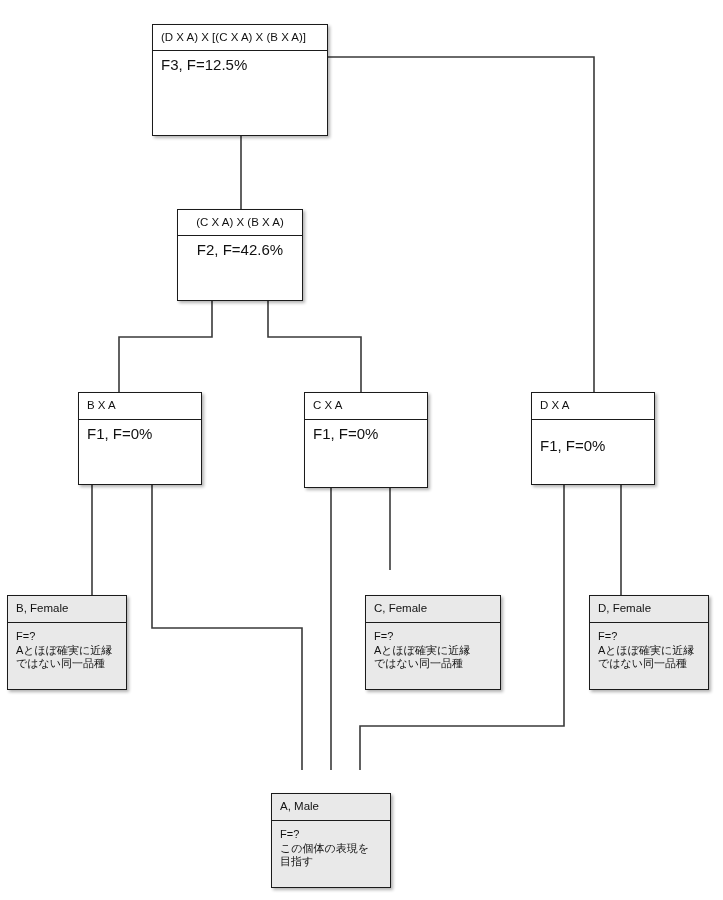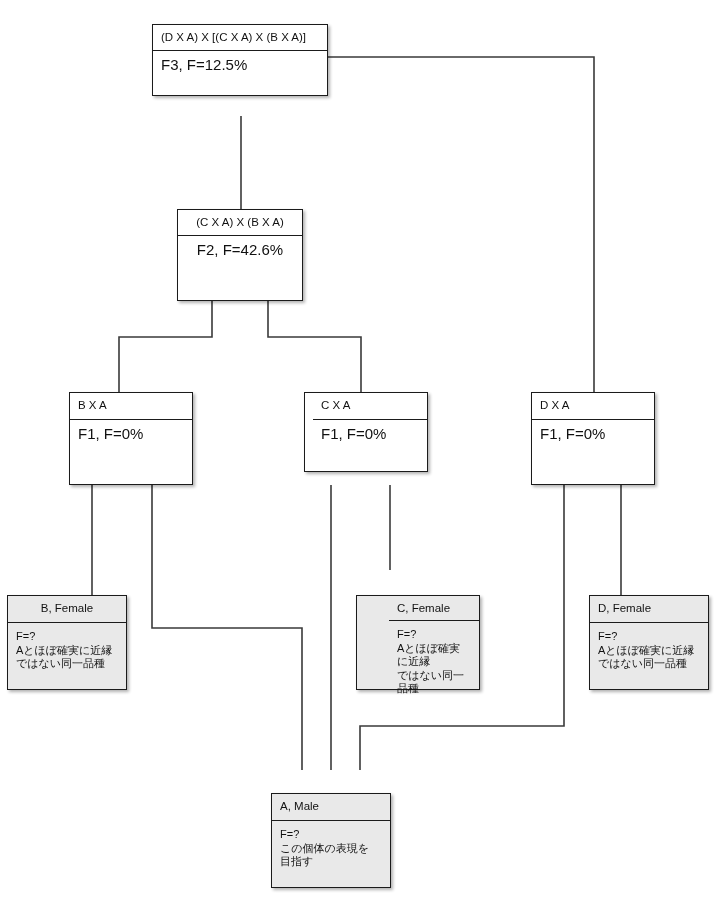--- a/index.html
+++ b/index.html
@@ -69,47 +69,47 @@
       <polyline points="328,57 594,57 594,392" fill="none" stroke="#3a3a3a" stroke-width="1.6" stroke-linejoin="miter"></polyline>
       <polyline points="212,301 212,337 119,337 119,392" fill="none" stroke="#3a3a3a" stroke-width="1.6" stroke-linejoin="miter"></polyline>
       <polyline points="268,301 268,337 361,337 361,392" fill="none" stroke="#3a3a3a" stroke-width="1.6" stroke-linejoin="miter"></polyline>
       <polyline points="92,485 92,595" fill="none" stroke="#3a3a3a" stroke-width="1.6" stroke-linejoin="miter"></polyline>
       <polyline points="152,485 152,628 302,628 302,770" fill="none" stroke="#3a3a3a" stroke-width="1.6" stroke-linejoin="miter"></polyline>
       <polyline points="390,485 390,570" fill="none" stroke="#3a3a3a" stroke-width="1.6" stroke-linejoin="miter"></polyline>
       <polyline points="331,485 331,770" fill="none" stroke="#3a3a3a" stroke-width="1.6" stroke-linejoin="miter"></polyline>
       <polyline points="621,485 621,595" fill="none" stroke="#3a3a3a" stroke-width="1.6" stroke-linejoin="miter"></polyline>
       <polyline points="564,485 564,726 360,726 360,770" fill="none" stroke="#3a3a3a" stroke-width="1.6" stroke-linejoin="miter"></polyline>
     </svg>
-<div class="node white" style="left: 152px; top: 24px; width: 176px; height: 72px;">
+<div class="node white" style="left: 152px; top: 24px; width: 176px; height: 112px;">
       <div class="node-title" style="height: 26px;">(D X A) X [(C X A) X (B X A)]</div>
       <div class="node-body">F3, F=12.5%</div>
     </div>
     <div class="node white" style="left: 177px; top: 209px; width: 126px; height: 92px; text-align: center;">
       <div class="node-title" style="height: 26px;">(C X A) X (B X A)</div>
       <div class="node-body">F2, F=42.6%</div>
     </div>
-    <div class="node white" style="left: 69px; top: 392px; width: 124px; height: 93px;">
+    <div class="node white" style="left: 78px; top: 392px; width: 124px; height: 93px;">
       <div class="node-title" style="height: 27px;">B X A</div>
       <div class="node-body">F1, F=0%</div>
     </div>
-    <div class="node white" style="left: 304px; top: 392px; width: 124px; height: 80px; padding-left: 8px;">
+    <div class="node white" style="left: 304px; top: 392px; width: 124px; height: 96px;">
       <div class="node-title" style="height: 27px;">C X A</div>
       <div class="node-body">F1, F=0%</div>
     </div>
-    <div class="node white" style="left: 531px; top: 392px; width: 124px; height: 93px;">
+    <div class="node white" style="left: 531px; top: 392px; width: 124px; height: 93px; gap: 12px;">
       <div class="node-title" style="height: 27px;">D X A</div>
       <div class="node-body">F1, F=0%</div>
     </div>
     <div class="node gray" style="left: 7px; top: 595px; width: 120px; height: 95px;">
-      <div class="node-title" style="height: 27px; text-align: center;">B, Female</div>
+      <div class="node-title" style="height: 27px;">B, Female</div>
       <div class="node-body jp">F=?
 Aとほぼ確実に近縁
 ではない同一品種</div>
     </div>
-    <div class="node gray" style="left: 356px; top: 595px; width: 124px; height: 95px; padding-left: 32px;">
+    <div class="node gray" style="left: 365px; top: 595px; width: 136px; height: 95px;">
       <div class="node-title" style="height: 27px;">C, Female</div>
       <div class="node-body jp">F=?
 Aとほぼ確実に近縁
 ではない同一品種</div>
     </div>
     <div class="node gray" style="left: 589px; top: 595px; width: 120px; height: 95px;">
       <div class="node-title" style="height: 27px;">D, Female</div>
       <div class="node-body jp">F=?
 Aとほぼ確実に近縁
 ではない同一品種</div>

